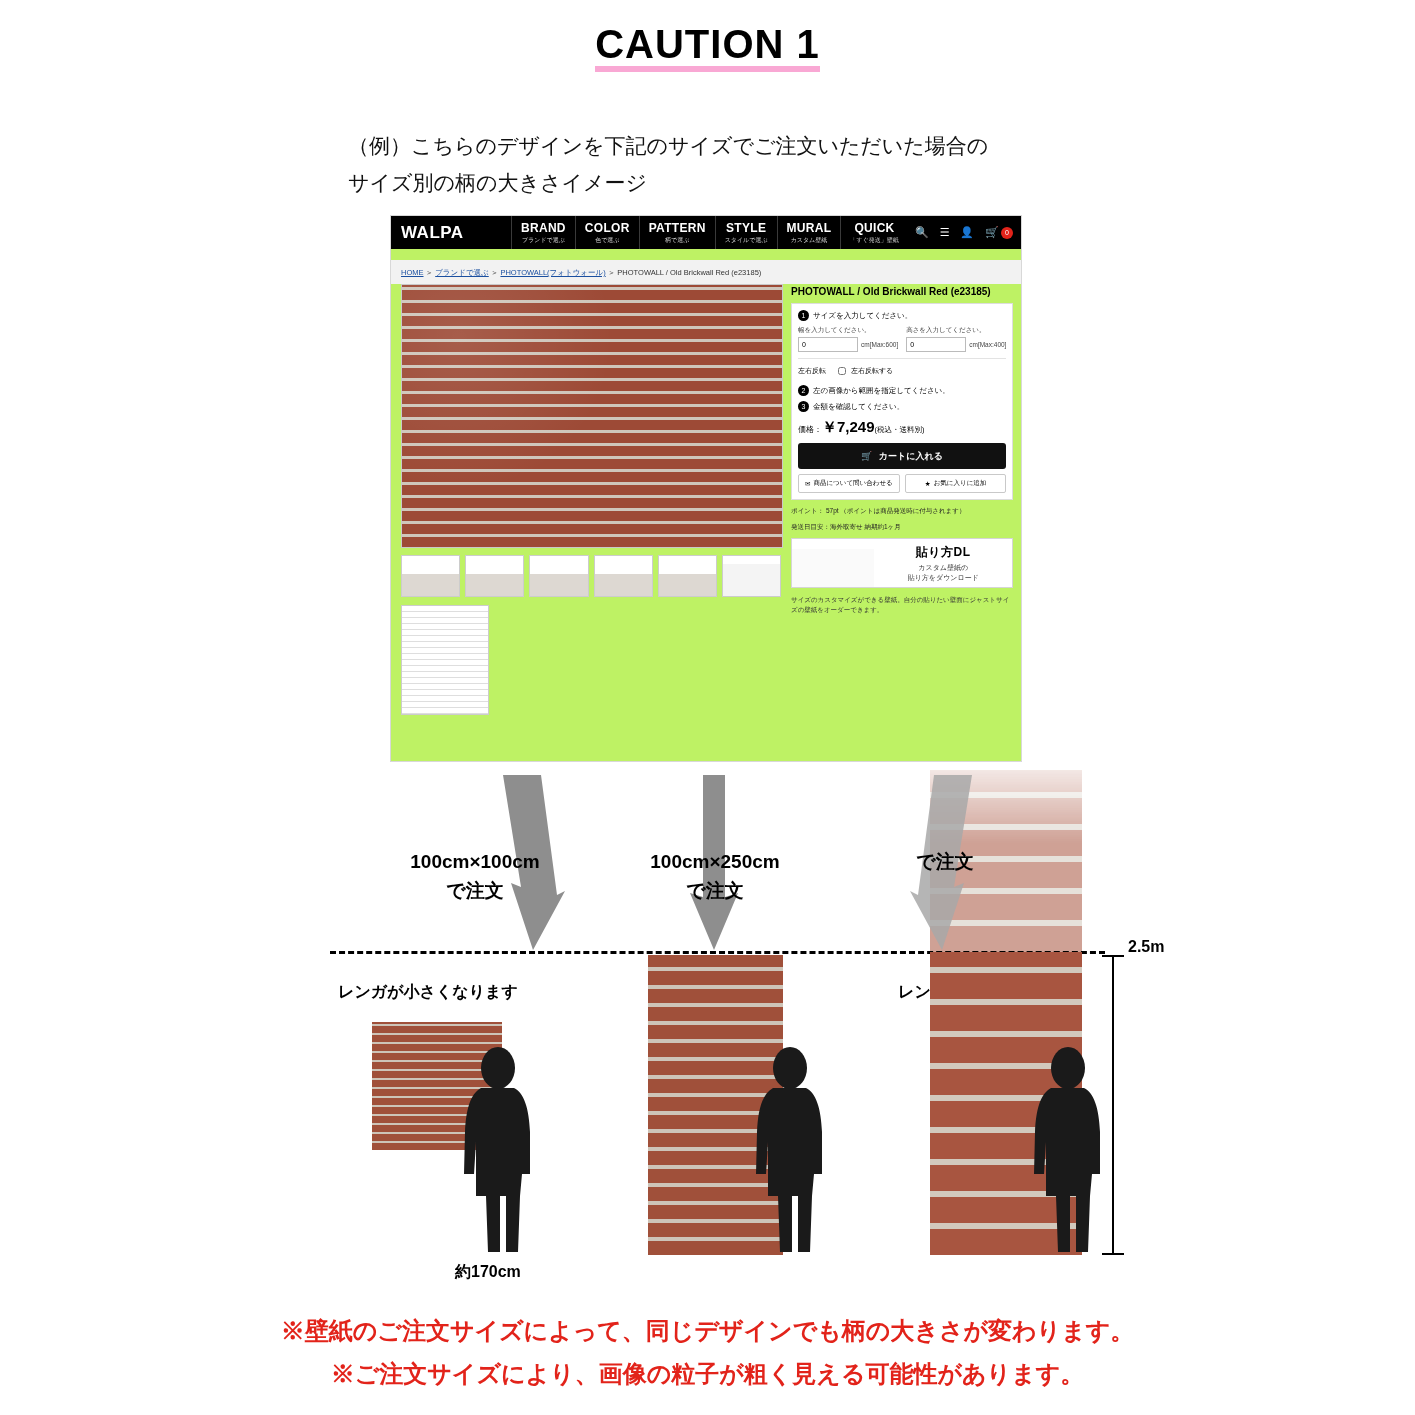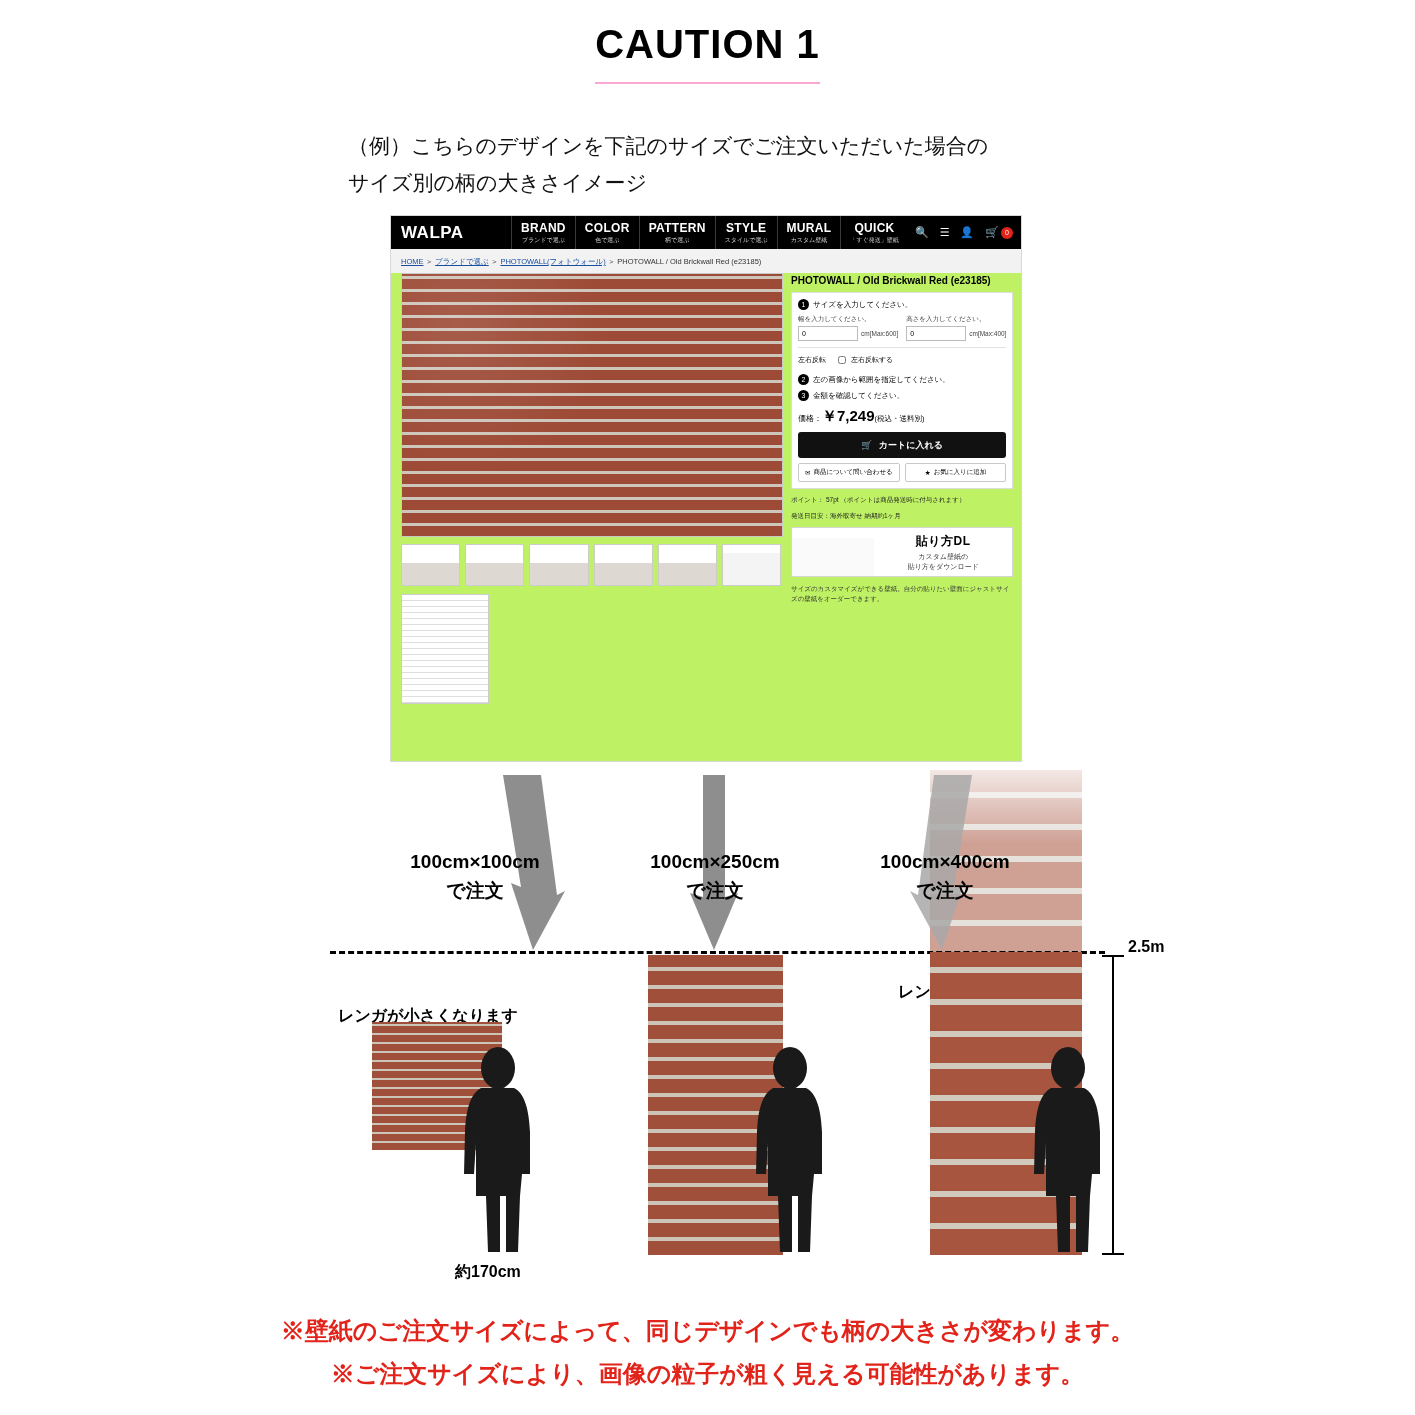--- a/index.html
+++ b/index.html
@@ -12,21 +12,21 @@
     overflow:hidden;
   }
   .page{position:relative;width:1415px;height:1415px;}
 
   
   .title{
     position:absolute;top:22px;left:0;width:1415px;
     text-align:center;
     font-size:40px;font-weight:bold;letter-spacing:1px;
   }
-  .title span{border-bottom:2px solid #f9a8d4;padding-bottom:16px;}
+  .title span{border-bottom:6px solid #f9a8d4;padding-bottom:0;}
 
   
   .lead{
     position:absolute;left:348px;top:128px;width:800px;
     font-size:21px;line-height:1.75;color:#111;
   }
 
   
   .browser{
     position:absolute;left:390px;top:215px;width:630px;height:545px;
@@ -49,21 +49,21 @@
   .navitem.q .en{color:#fff;}
   .navright{position:absolute;right:8px;top:0;height:100%;display:flex;align-items:center;gap:11px;}
   .navright .ic{font-size:11px;color:#fff;}
   .cartwrap{position:relative;display:flex;align-items:center;}
   .cartbadge{
     background:#e2231a;color:#fff;border-radius:50%;
     width:12px;height:12px;font-size:7px;display:flex;align-items:center;justify-content:center;
     margin-left:2px;
   }
   .breadcrumb{
-    padding:8px 0 6px 10px;font-size:7.5px;color:#333;background:#f2f2f2;
+    padding:8px 0 6px 10px;font-size:7.5px;color:#333;background:#f2f2f2;margin-top:11px;
   }
   .breadcrumb a{color:#1a4fa0;text-decoration:underline;}
   .bbody{display:flex;padding:0 10px;gap:10px;}
   .leftcol{width:380px;}
   .brickmain{
     width:380px;height:262px;
     background:
       radial-gradient(circle at 15% 20%, rgba(255,255,255,.10), transparent 40%),
       repeating-linear-gradient(0deg,
         #9d4a36 0px,#9d4a36 10px,
@@ -380,31 +380,30 @@
 
   <div class="collabel" style="left:330px;top:848px;width:290px;">
     <div>100cm×100cm</div>
     <div>で注文</div>
   </div>
   <div class="collabel" style="left:570px;top:848px;width:290px;">
     <div>100cm×250cm</div>
     <div>で注文</div>
   </div>
   <div class="collabel" style="left:800px;top:848px;width:290px;">
-    <div>100cm×400cm</div>
     <div>で注文</div>
   </div>
 
   <div class="dashline"></div>
   <div class="m25">2.5m</div>
   <div class="vbar"></div>
   <div class="vcap" style="top:955px;"></div>
   <div class="vcap" style="top:1253px;"></div>
 
-  <div class="smalltxt" style="left:338px;top:982px;margin-top:24px;">レンガが小さくなります</div>
+  <div class="smalltxt" style="left:338px;top:982px;">レンガが小さくなります</div>
   <div class="smalltxt" style="left:898px;top:982px;">レンガが大きくなります</div>
 
   <div class="brickpanel b-small" style="left:372px;top:1022px;width:130px;height:128px;"></div>
   <div class="brickpanel b-mid" style="left:648px;top:955px;width:135px;height:300px;"></div>
   <div class="brickpanel b-big" style="left:930px;top:952px;width:152px;height:303px;"></div>
 
   <div class="person" style="left:450px;top:1046px;">
     <svg width="96" height="212" viewBox="0 0 96 212">
       <g fill="#1a1a1a">
         <ellipse cx="48" cy="22" rx="17" ry="21"></ellipse>

